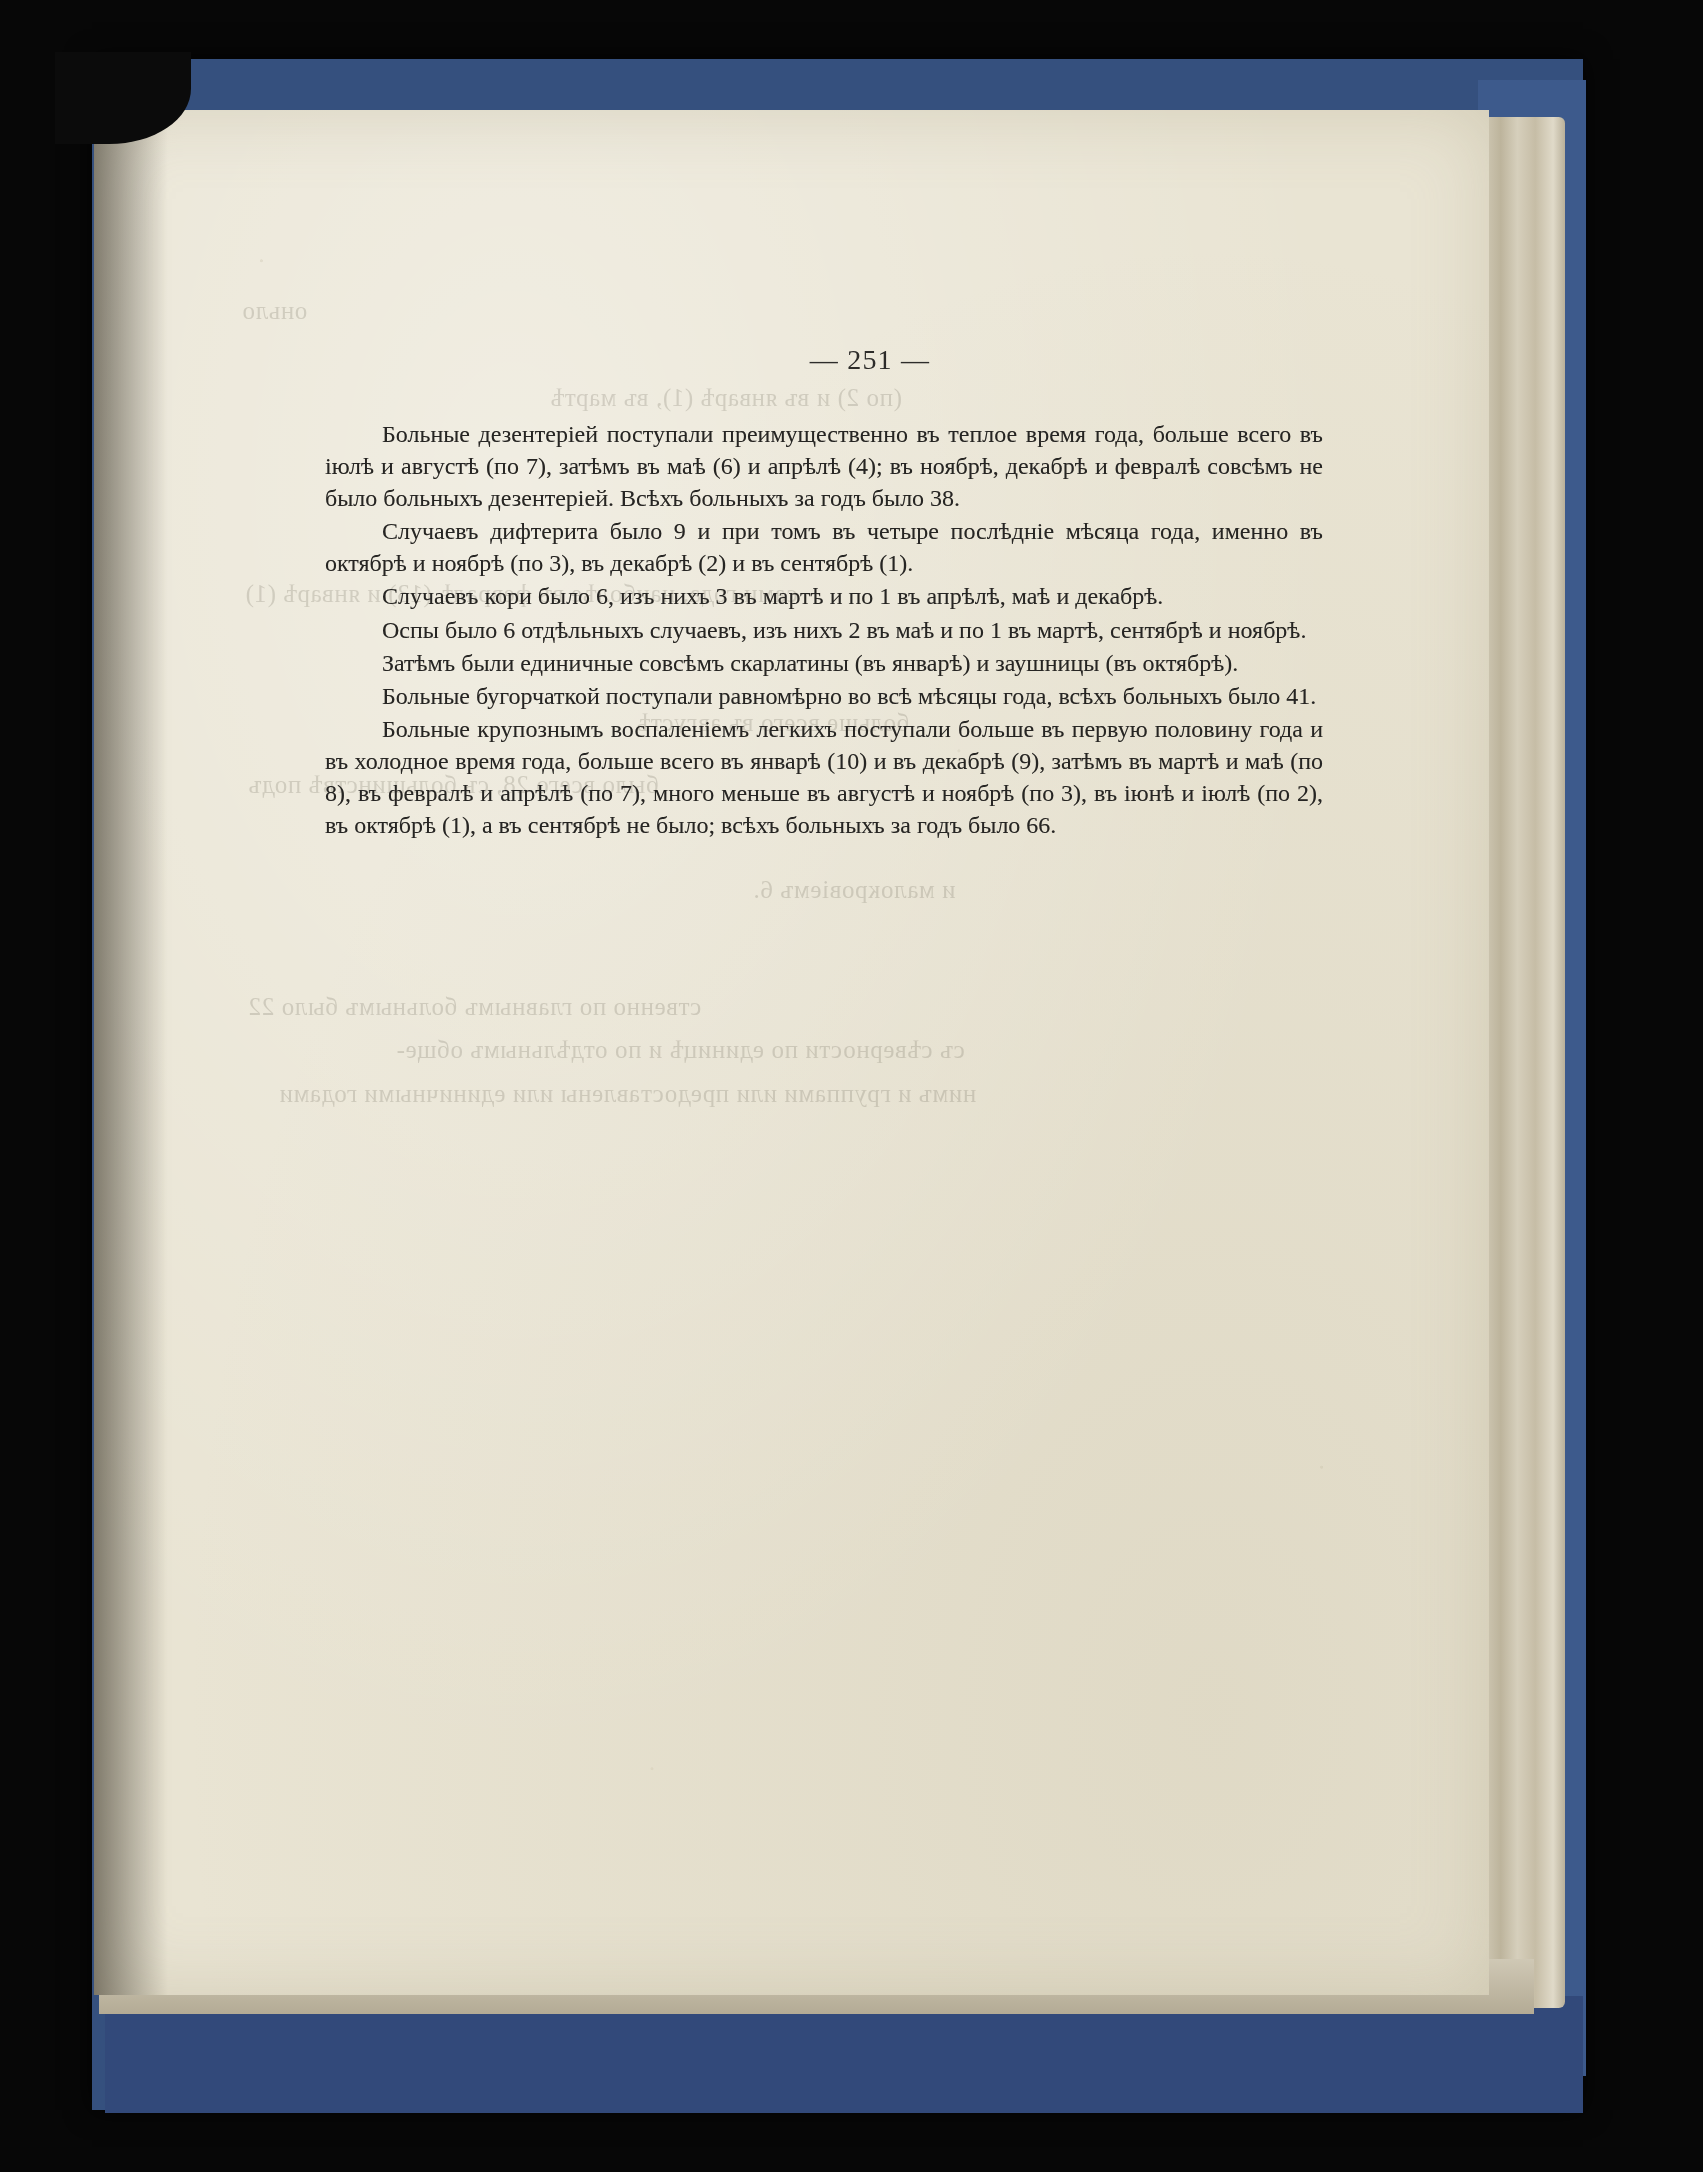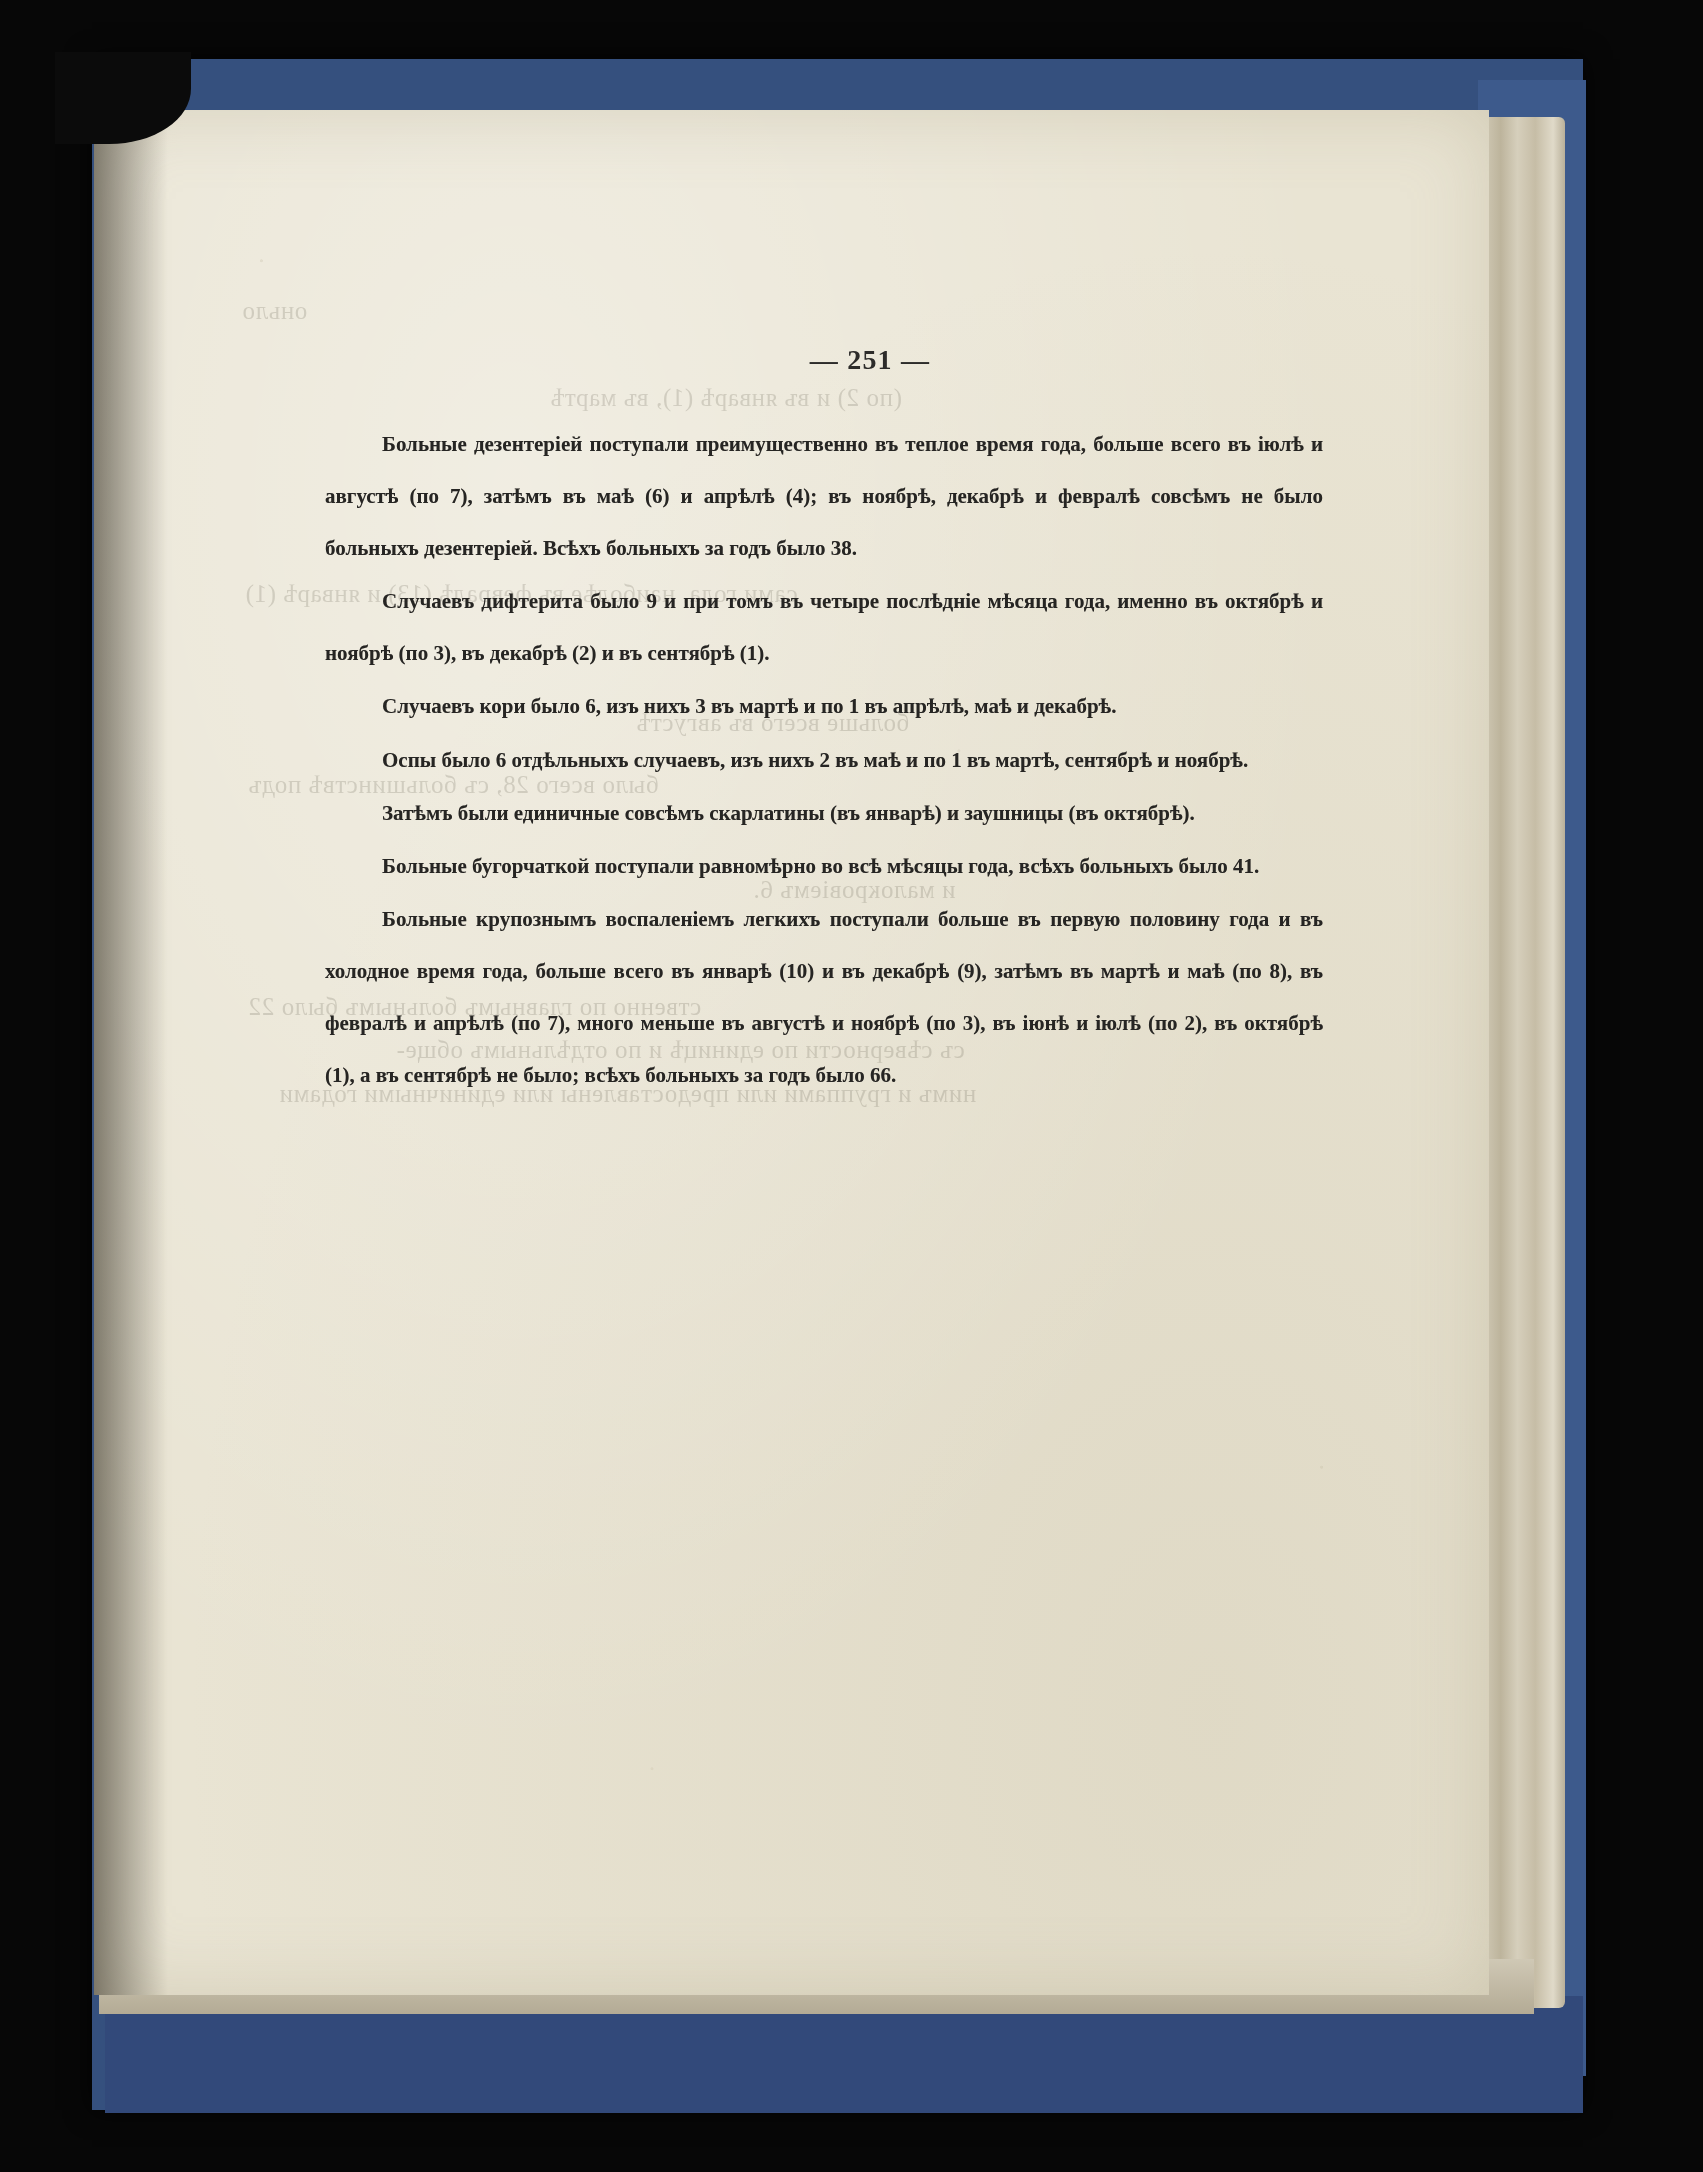--- a/index.html
+++ b/index.html
@@ -114,35 +114,34 @@
     background: #0b0b0b;
     border-radius: 0 0 60% 0;
   }
 
   
   .text-block {
     position: absolute;
     left: 231px;
     top: 234px;
     width: 998px;
-    font-weight: bold;
   }
 
   .page-number {
     text-align: center;
     font-size: 28px;
     letter-spacing: 1.2px;
     color: #2d2c2a;
     margin-left: 92px;
     margin-bottom: 42px;
   }
 
   .para {
-    font-size: 21px;
-    line-height: 52px;
+    font-size: 24px;
+    line-height: 32px;
     color: #262523;
     text-align: justify;
     text-indent: 57px;
     margin: 0 0 1.2px 0;
     text-shadow: 0 0 0.6px rgba(60,55,45,0.28);
   }
 
   
   .showthrough {
     position: absolute;

